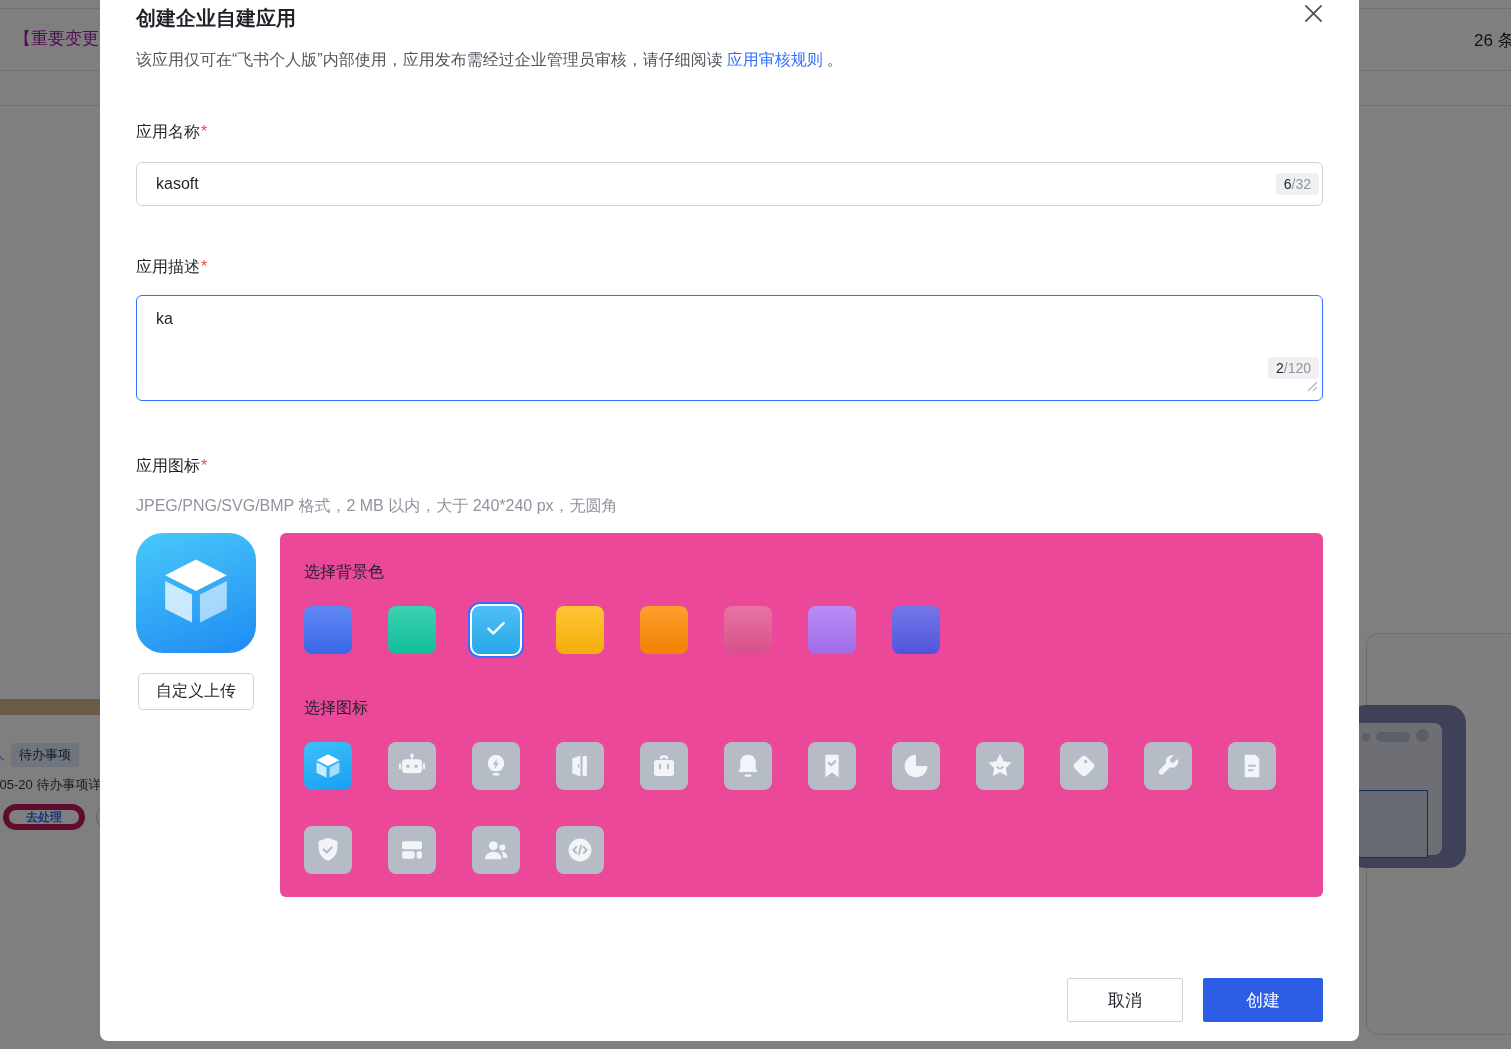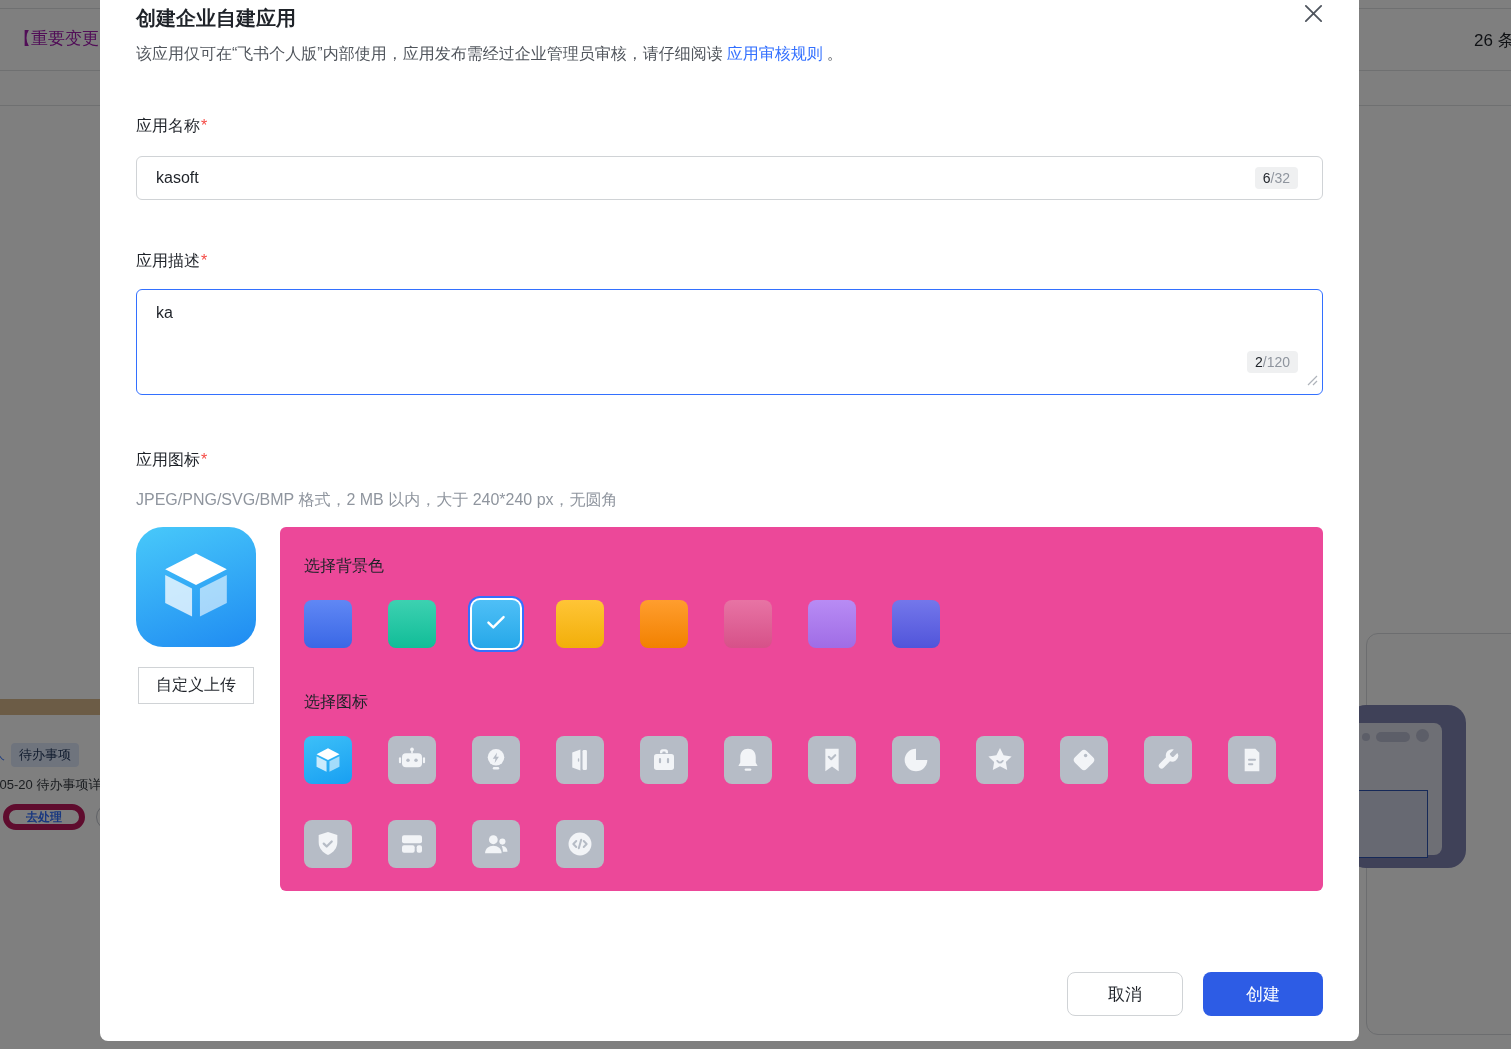--- a/index.html
+++ b/index.html
@@ -33,71 +33,71 @@
 
   
   .overlay { position:absolute; inset:0; z-index:5; background:rgba(0,0,0,0.50); }
 
   
   .modal { position:absolute; z-index:10; left:100px; top:-18px; width:1259px; height:1059px;
     background:#fff; border-radius:8px; padding:22px 36px 0; }
   .modal-head { display:flex; justify-content:space-between; align-items:flex-start; }
   .modal-title { font-size:20px; font-weight:600; line-height:28px; }
   .close-btn { margin-top:-6px; margin-right:-6px; cursor:pointer; background:none; border:none; padding:2px; }
-  .modal-sub { margin-top:11px; font-size:16px; color:#51565d; line-height:22px; }
+  .modal-sub { margin-top:17px; font-size:16px; color:#51565d; line-height:22px; }
   .modal-sub a { color:var(--link-blue); text-decoration:none; margin:0 4px; cursor:pointer; }
 
   .field-label { margin-top:50px; font-size:16px; font-weight:500; line-height:22px; }
   .req { color:var(--asterisk-red); margin-left:1px; }
 
   .input-wrap { position:relative; margin-top:19px; }
   .text-input { width:100%; height:44px; border:1px solid #d0d3d6; border-radius:6px;
     font-size:16px; color:#1f2329; padding:0 86px 0 19px; outline:none;
     font-family:"Liberation Sans","DejaVu Sans",sans-serif; }
-  .counter { position:absolute; right:25px; background:#eff0f1; border-radius:4px;
+  .counter { position:absolute; right:4px; background:#eff0f1; border-radius:4px;
     font-size:14px; padding:3px 8px; color:#1f2329; white-space:nowrap; }
   .counter .max { color:#8f959e; }
   .input-wrap .counter { top:50%; transform:translateY(-50%); }
 
   .textarea-wrap { position:relative; margin-top:17px; }
   .textarea { width:100%; height:106px; border:1.5px solid var(--link-blue); border-radius:6px;
     font-size:16px; color:#1f2329; padding:12px 19px; resize:none; outline:none;
     font-family:"Liberation Sans","DejaVu Sans",sans-serif; line-height:22px; }
   .textarea-wrap .counter { bottom:26px;text-align:right; }
   .resize-handle { position:absolute; right:5px; bottom:9px; }
 
   .hint { margin-top:17px; font-size:16px; color:#8f959e; line-height:23px; }
 
   .icon-row { display:flex; margin-top:16px; gap:24px; }
   .icon-col { width:120px; flex:none; display:flex; flex-direction:column; align-items:center; }
   .app-icon-preview { width:120px; height:120px; border-radius:27px;
     background:linear-gradient(160deg,#48c9fa 0%, #1f8bf2 100%);
     display:flex; align-items:center; justify-content:center; }
   .app-icon-preview svg { width:86px; height:86px; }
   .upload-btn { margin-top:20px; width:116px; height:37px; background:#fff; border:1px solid #d0d3d6;
-    border-radius:0; font-size:16px; color:#1f2329; cursor:pointer;
+    border-radius:5px; font-size:16px; color:#1f2329; cursor:pointer;
     font-family:"Liberation Sans","DejaVu Sans",sans-serif; }
 
   .picker-panel { flex:1; height:364px; background:#ec4899; border-radius:6px; padding:28px 24px; }
   .panel-title { font-size:16px; font-weight:500; line-height:22px; color:#1f2329; }
   .swatch-row { display:flex; gap:36px; margin-top:23px; }
   .swatch { width:48px; height:48px; border-radius:8px; cursor:pointer; position:relative;
     background-image:linear-gradient(180deg, rgba(255,255,255,.18), rgba(0,0,0,.05));
     display:flex; align-items:center; justify-content:center; }
   .swatch.selected { box-shadow:0 0 0 2px #fff, 0 0 0 4px var(--link-blue); }
   .swatch svg { width:26px; height:26px; }
   .panel-title.second { margin-top:43px; }
   .icon-grid { display:flex; flex-wrap:wrap; gap:36px; margin-top:23px; max-width:972px; }
   .icon-cell { width:48px; height:48px; border-radius:8px; background:#b6bcc6; cursor:pointer;
     display:flex; align-items:center; justify-content:center; }
   .icon-cell.selected { background:linear-gradient(160deg,#3dc0f8 0%, #189ff2 100%); }
   .icon-cell svg { width:32px; height:32px; }
 
   .footer { display:flex; justify-content:flex-end; gap:20px; margin-top:81px; }
-  .btn { height:44px; border-radius:8px; font-size:17px; cursor:pointer;
+  .btn { height:44px; border-radius:2px; font-size:17px; cursor:pointer;
     font-family:"Liberation Sans","DejaVu Sans",sans-serif; }
   .btn-cancel { width:116px; background:#fff; border:1px solid #d0d3d6; color:#1f2329; }
   .btn-create { width:120px; background:var(--create-blue); border:none; color:#fff; }
 </style>
 </head>
 <body>
 
 <div class="bg-page">
   <div class="hairline" style="top:8px"></div>
   <div class="hairline" style="top:70px"></div>

